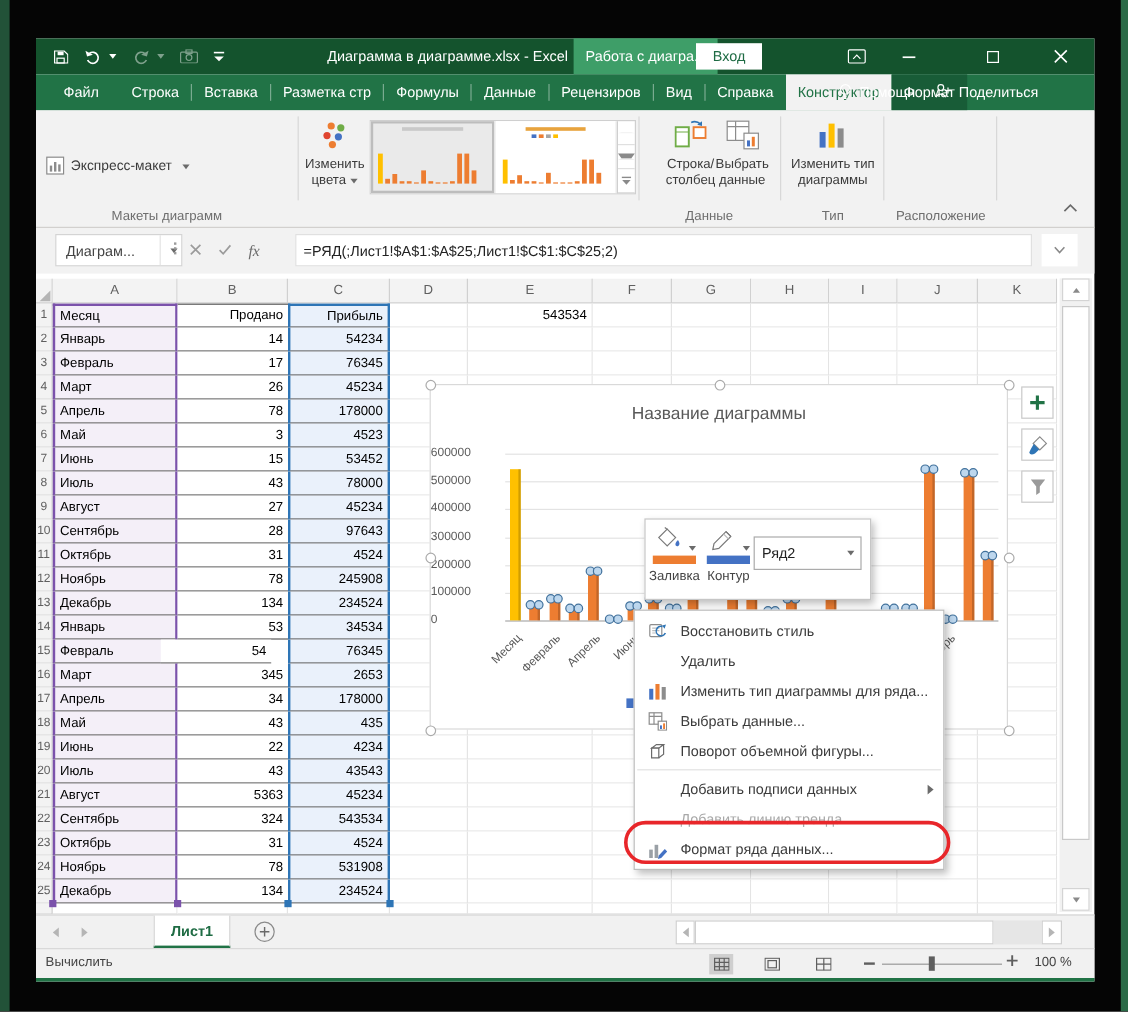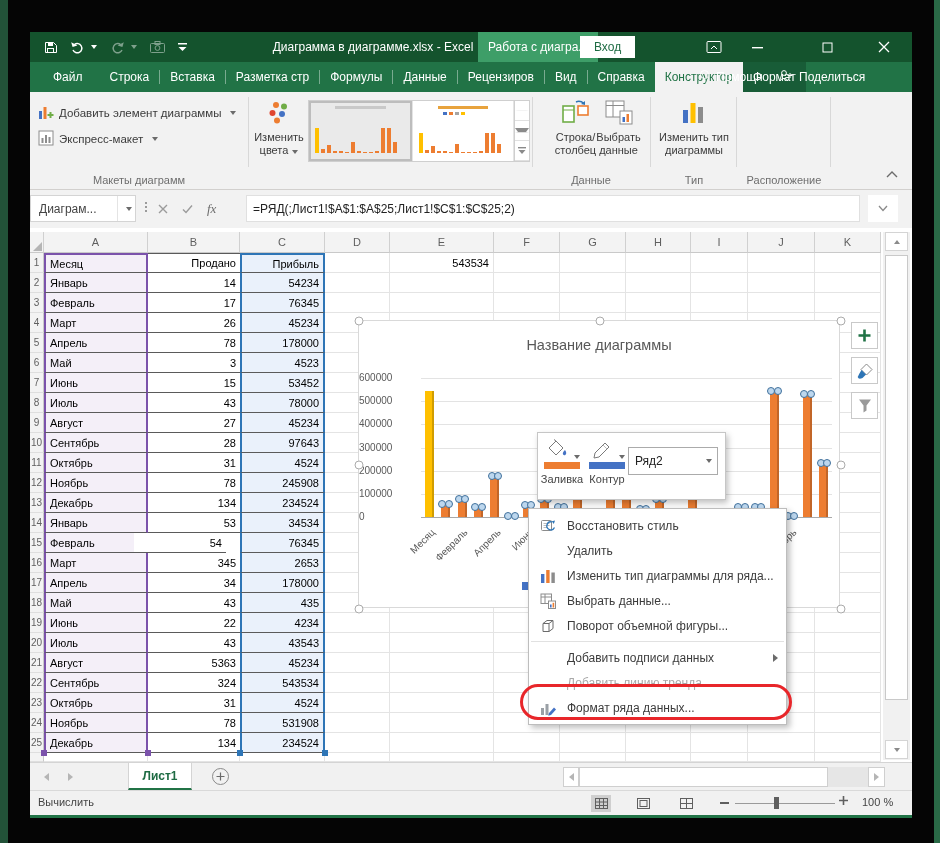--- a/index.html
+++ b/index.html
@@ -48,21 +48,21 @@
   .ttl{position:absolute;top:5px;left:25%;width:50%;height:3px;background:#c9c9c9}
   .tdots{position:absolute;top:11px;left:30%;display:flex;gap:2px}
   .tdots i{width:4px;height:3px;display:block}
   .gscroll{width:15px;display:flex;flex-direction:column;border-left:1px solid #cfcfcf}
   .gscroll span{flex:1;display:flex;align-items:center;justify-content:center;border-bottom:1px solid #e0e0e0}
   .tri-up{width:0;height:0;border-left:3.5px solid transparent;border-right:3.5px solid transparent;border-bottom:4px solid #8a8a8a}
   .tri-dn{width:0;height:0;border-left:3.5px solid transparent;border-right:3.5px solid transparent;border-top:4px solid #8a8a8a}
 
   
   #formulabar{position:absolute;left:0;top:158px;width:100%;height:38px;background:#f2f2f2}
-  .namebox{position:absolute;left:0;top:5px;width:106px;height:27px;background:#fff;border:1px solid #d4d4d4;display:flex;align-items:center;font-size:12px;color:#444;padding-left:8px}
+  .namebox{position:absolute;left:16px;top:5px;width:106px;height:27px;background:#fff;border:1px solid #d4d4d4;display:flex;align-items:center;font-size:12px;color:#444;padding-left:8px}
   .namebox .nb-dd{position:absolute;right:0;top:0;bottom:0;width:18px;border-left:1px solid #e4e4e4;display:flex;align-items:center;justify-content:center}
   .fbtns{position:absolute;left:128px;top:5px;height:27px;display:flex;align-items:center;gap:14px;color:#9b9b9b}
   .fxfield{position:absolute;left:216px;top:5px;right:52px;height:27px;background:#fff;border:1px solid #e0e0e0;display:flex;align-items:center;font-size:12px;color:#222;padding-left:6px;white-space:nowrap;overflow:hidden}
   .fchev{position:absolute;right:14px;top:5px;width:30px;height:27px;background:#fff;display:flex;align-items:center;justify-content:center}
   .fxl{font-family:"Liberation Serif",serif;font-style:italic;font-size:13px;color:#6d6d6d}
 
   
   #grid{position:absolute;left:0;top:200px;width:851px;height:530px;background:#fff;overflow:hidden}
   .ghdr{position:absolute;background:#f3f3f3;border-right:1px solid #d0d0d0;border-bottom:1px solid #c9c9c9;font-size:11px;color:#5f5f5f;display:flex;align-items:center;justify-content:center}
   .rowhdr{position:absolute;background:#f3f3f3;border-right:1px solid #c9c9c9;border-bottom:1px solid #dedede;font-size:10px;color:#5f5f5f;display:flex;align-items:center;justify-content:center}
@@ -238,29 +238,20 @@
               <circle cx="6" cy="4" r="2.4" fill="none" stroke="#fff"></circle>
               <path d="M2 12 a4.4 4.4 0 0 1 8 0" fill="none" stroke="#fff"></path>
               <path d="M12 4 v5 M9.5 6.5 h5" stroke="#fff"></path>
             </svg></span>
         <span>Поделиться</span>
       </span>
     </div>
 
     <div id="ribbon">
       <div class="rgroup" style="left:0;width:218px">
-        <div class="menubtn" style="top:9px">
-          <span><svg width="16" height="15">
-                <rect x="1" y="6" width="3" height="8" fill="#4472C4"></rect>
-                <rect x="5.5" y="2" width="3" height="12" fill="#ED7D31"></rect>
-                <path d="M12.5 7 v6 M9.5 10 h6" stroke="#70AD47" stroke-width="2"></path>
-              </svg></span>
-          <span>Добавить элемент диаграммы</span>
-            <span class="dd gray"></span>
-        </div>
         <div class="menubtn" style="top:35px">
           <span><svg width="16" height="16">
                 <rect x="1" y="1" width="14" height="14" fill="#fff" stroke="#8c8c8c"></rect>
                 <rect x="3.5" y="8" width="2" height="5" fill="#8c8c8c"></rect>
                 <rect x="7" y="5" width="2" height="8" fill="#8c8c8c"></rect>
                 <rect x="10.5" y="7" width="2" height="6" fill="#8c8c8c"></rect>
               </svg></span>
           <span>Экспресс-макет</span>
             <span class="dd gray"></span>
         </div>

